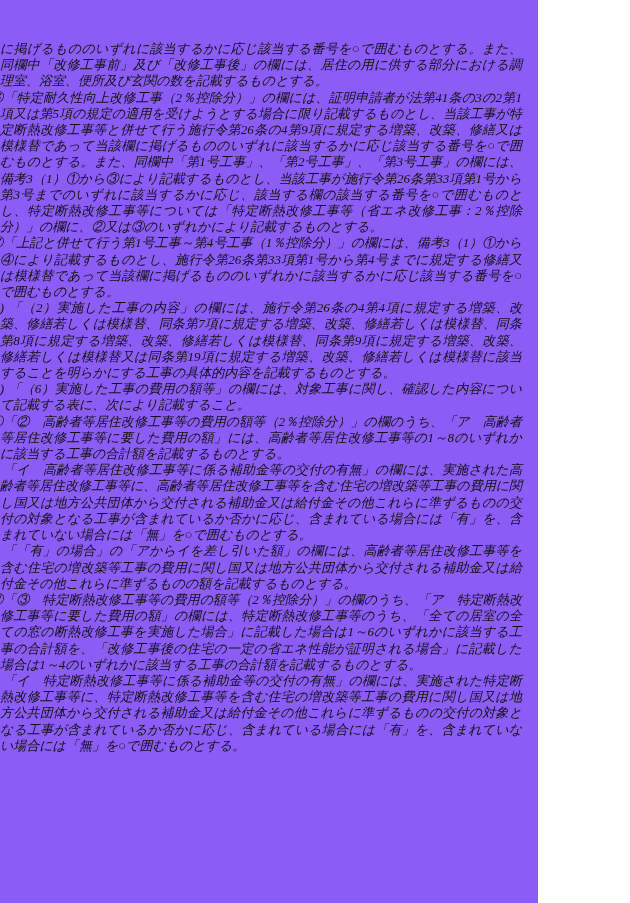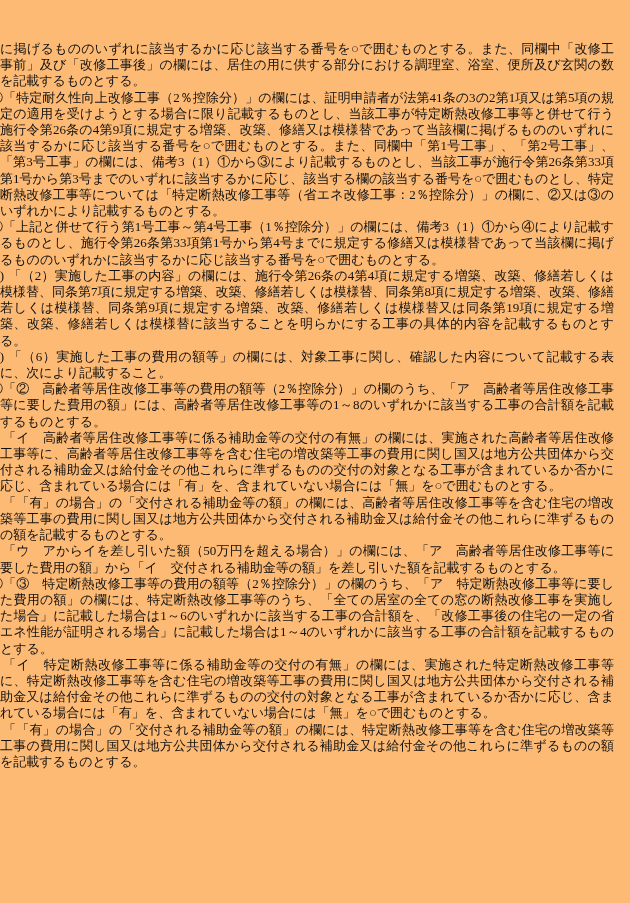--- a/index.html
+++ b/index.html
@@ -2,27 +2,28 @@
 <html lang="ja"><head>
 <meta charset="utf-8">
 <style>
   html, body {
     margin: 0;
     padding: 0;
     background: #ffffff;
   }
   .page {
     position: relative;
-    width: 630px;
+    width: 538px;
     height: 903px;
-    background: #fdba74;
+    background: #8b5cf6;
     overflow: hidden;
     font-family: "Liberation Serif", "DejaVu Serif", serif;
     color: #111111;
     box-sizing: border-box;
+    font-style: italic;
   }
   .textblock {
     position: absolute;
     top: 41px;
     left: 0;
     right: 16px;
     font-size: 13px;
     line-height: 16.2px;
     text-align: justify;
     text-justify: inter-ideograph;
@@ -70,24 +71,22 @@
     <p class="p-circ"><span class="marker">⑦</span><span>「上記と併せて行う第1号工事～第4号工事（1％控除分）」の欄には、備考3（1）①から④により記載するものとし、施行令第26条第33項第1号から第4号までに規定する修繕又は模様替であって当該欄に掲げるもののいずれかに該当するかに応じ該当する番号を○で囲むものとする。</span></p>
 
     <p class="p-num"><span class="marker">(2)</span><span>「（2）実施した工事の内容」の欄には、施行令第26条の4第4項に規定する増築、改築、修繕若しくは模様替、同条第7項に規定する増築、改築、修繕若しくは模様替、同条第8項に規定する増築、改築、修繕若しくは模様替、同条第9項に規定する増築、改築、修繕若しくは模様替又は同条第19項に規定する増築、改築、修繕若しくは模様替に該当することを明らかにする工事の具体的内容を記載するものとする。</span></p>
 
     <p class="p-num"><span class="marker">(3)</span><span>「（6）実施した工事の費用の額等」の欄には、対象工事に関し、確認した内容について記載する表に、次により記載すること。</span></p>
 
     <p class="p-circ"><span class="marker">①</span><span>「②　高齢者等居住改修工事等の費用の額等（2％控除分）」の欄のうち、「ア　高齢者等居住改修工事等に要した費用の額」には、高齢者等居住改修工事等の1～8のいずれかに該当する工事の合計額を記載するものとする。</span></p>
 
     <p class="p-sub"><span>「イ　高齢者等居住改修工事等に係る補助金等の交付の有無」の欄には、実施された高齢者等居住改修工事等に、高齢者等居住改修工事等を含む住宅の増改築等工事の費用に関し国又は地方公共団体から交付される補助金又は給付金その他これらに準ずるものの交付の対象となる工事が含まれているか否かに応じ、含まれている場合には「有」を、含まれていない場合には「無」を○で囲むものとする。</span></p>
 
-    <p class="p-sub"><span>「「有」の場合」の「交付される補助金等の額」の欄には、高齢者等居住改修工事等を含む住宅の増改築等工事の費用に関し国又は地方公共団体から交付される補助金又は給付金その他これらに準ずるものの額を記載するものとする。</span></p>
+    <p class="p-sub"><span>「「有」の場合」の「アからイを差し引いた額」の欄には、高齢者等居住改修工事等を含む住宅の増改築等工事の費用に関し国又は地方公共団体から交付される補助金又は給付金その他これらに準ずるものの額を記載するものとする。</span></p>
 
-    <p class="p-sub"><span>「ウ　アからイを差し引いた額（50万円を超える場合）」の欄には、「ア　高齢者等居住改修工事等に要した費用の額」から「イ　交付される補助金等の額」を差し引いた額を記載するものとする。</span></p>
 
     <p class="p-circ"><span class="marker">②</span><span>「③　特定断熱改修工事等の費用の額等（2％控除分）」の欄のうち、「ア　特定断熱改修工事等に要した費用の額」の欄には、特定断熱改修工事等のうち、「全ての居室の全ての窓の断熱改修工事を実施した場合」に記載した場合は1～6のいずれかに該当する工事の合計額を、「改修工事後の住宅の一定の省エネ性能が証明される場合」に記載した場合は1～4のいずれかに該当する工事の合計額を記載するものとする。</span></p>
 
     <p class="p-sub"><span>「イ　特定断熱改修工事等に係る補助金等の交付の有無」の欄には、実施された特定断熱改修工事等に、特定断熱改修工事等を含む住宅の増改築等工事の費用に関し国又は地方公共団体から交付される補助金又は給付金その他これらに準ずるものの交付の対象となる工事が含まれているか否かに応じ、含まれている場合には「有」を、含まれていない場合には「無」を○で囲むものとする。</span></p>
 
-    <p class="p-sub"><span>「「有」の場合」の「交付される補助金等の額」の欄には、特定断熱改修工事等を含む住宅の増改築等工事の費用に関し国又は地方公共団体から交付される補助金又は給付金その他これらに準ずるものの額を記載するものとする。</span></p>
 
   </div>
 </div>
 
 </body></html>

